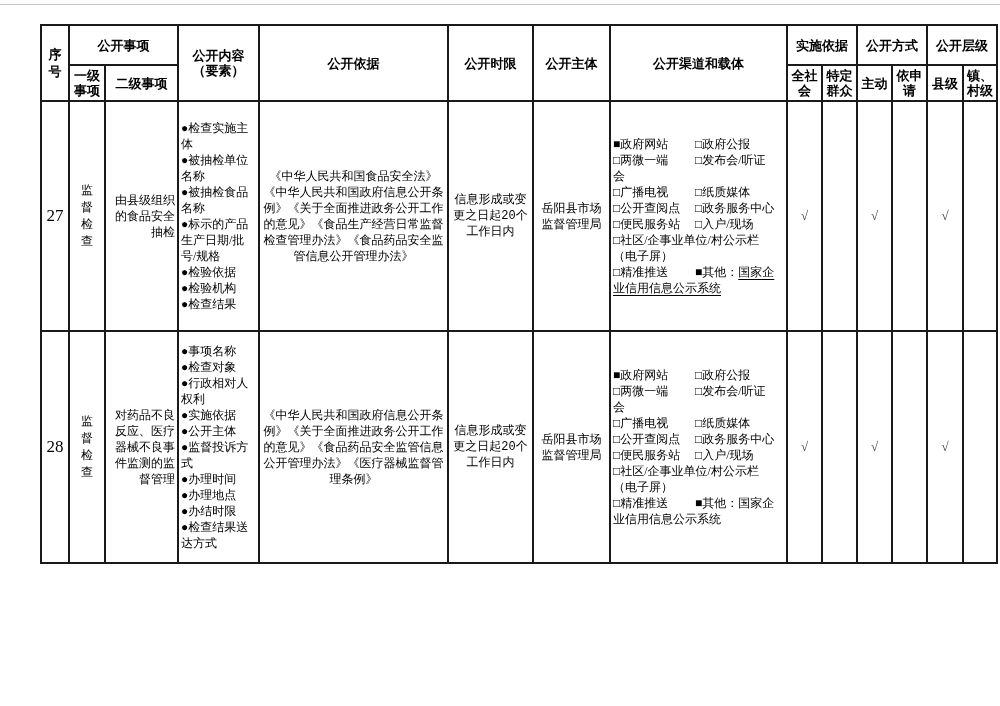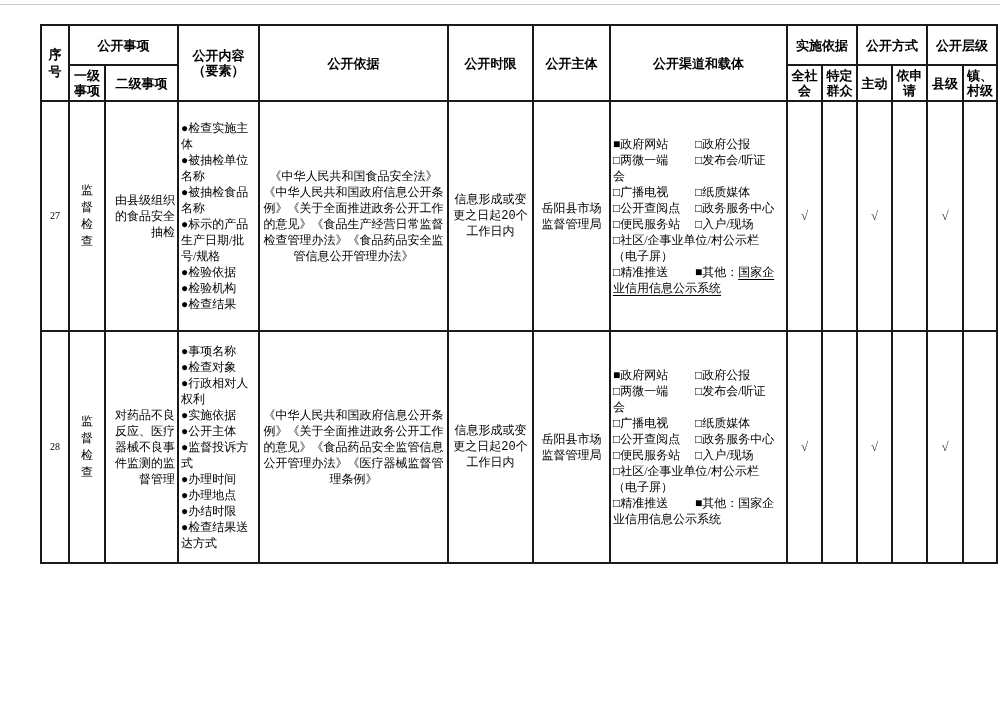--- a/index.html
+++ b/index.html
@@ -7,21 +7,21 @@
        font-family:"Liberation Serif","DejaVu Serif",serif;color:#000;}
   .top-rule{position:absolute;left:0;top:4px;width:1000px;height:1px;background:#c9c9c9;}
   table.doc{position:absolute;left:40px;top:24px;border-collapse:collapse;table-layout:fixed;padding-left:7px;}
   table.doc th, table.doc td{border:2px solid #1a1a1a;vertical-align:middle;
        padding:2px;overflow:hidden;word-break:break-word;}
   thead th{font-weight:bold;font-size:13px;text-align:center;line-height:15px;padding:1px;}
   tr.h1{height:40px;} tr.h2{height:30px;}
   tr.r27{height:230px;} tr.r28{height:232px;}
   td{font-size:12px;line-height:16px;}
   .vtext{width:14px;margin:0 auto;word-break:break-all;line-height:17px;text-align:center;}
-  .c-seq{text-align:center;font-size:10px;}
+  .c-seq{text-align:center;font-size:17px;}
   .c-l2{text-align:right;padding:2px 3px;}
   .c-content{text-align:left;padding:3px 2px 3px 4px;}
   .bullet{line-height:16px;}
   .c-basis{text-align:center;padding:2px 3px;}
   .c-time{text-align:center;font-family:Liberation Mono, monospace;}
   .c-subject{text-align:center;padding:1px;}
   .c-channels{text-align:left;padding:2px 3px 2px 6px;margin-left:32px;}
   .ch-line{line-height:16px;}
   .ch-line.pair{display:flex;}
   .ch-left{flex:0 0 82px;}

